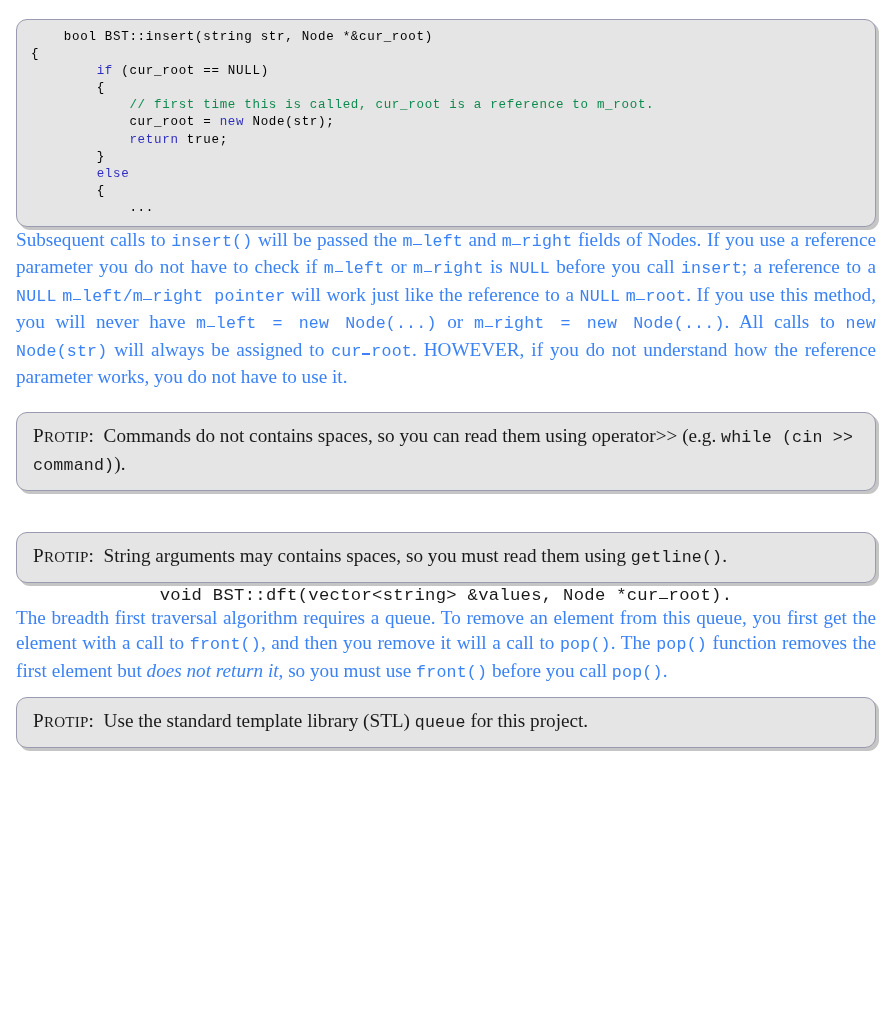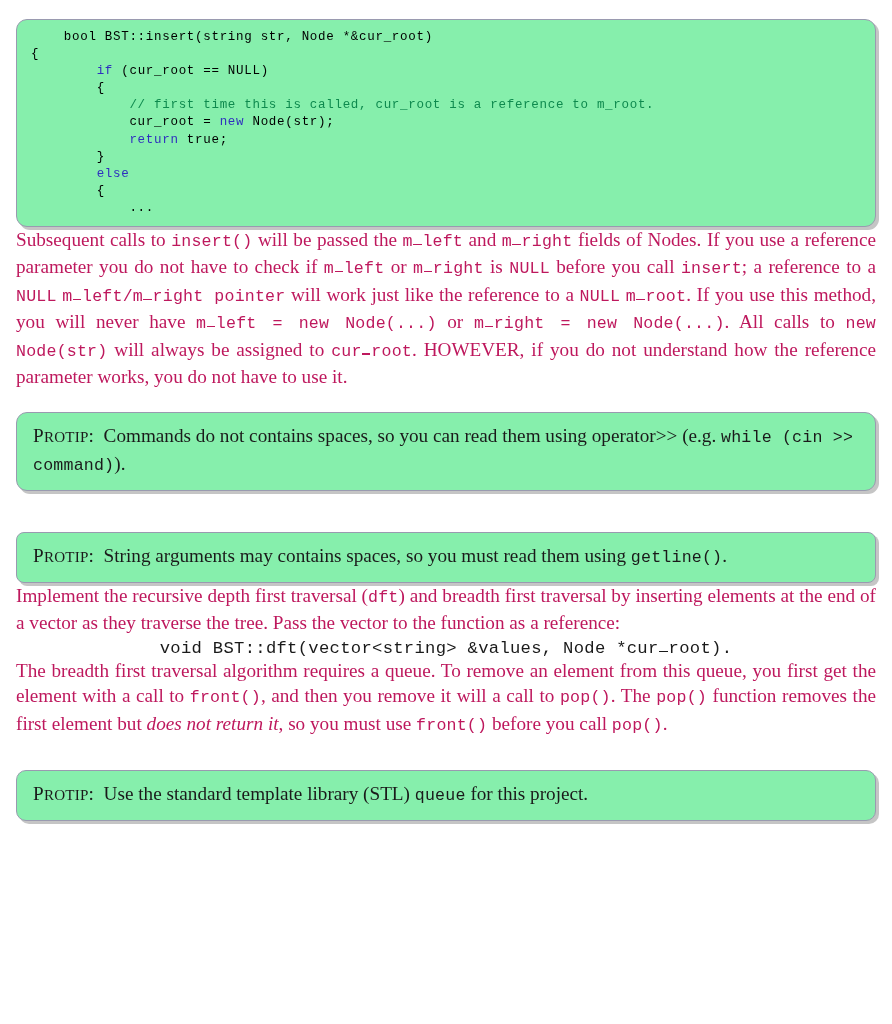--- a/index.html
+++ b/index.html
@@ -18,21 +18,21 @@
     width: 892px;
     height: 1024px;
     position: relative;
     box-sizing: border-box;
     padding: 0 16px;
   }
 
   
   .box {
     position: relative;
-    background: #86efac;
+    background: #e5e5e5;
     border: 1px solid #9a9ab0;
     border-radius: 11px;
     box-shadow: 3px 3px 0 0 rgba(150,150,150,0.55);
     box-sizing: border-box;
   }
 
   
   .codebox {
     margin-top: 19px;
     padding: 9px 14px 9px 14px;
@@ -48,21 +48,21 @@
   .kw  { color: #2f2fbf; font-weight: normal; }
   .cmt { color: #0e8a4e; text-align: center; }
 
   
   p.body {
     font-size: 19.2px;
     line-height: 25.4px;
     text-align: justify;
     text-justify: inter-word;
     margin: 0;
-    color: #be185d;
+    color: #3b82f6;
   }
   .para1 { margin-top: 36px; }
   .para2 { margin-top: 27px; }
   .para3 { margin-top: 27px; }
 
   code, .tt {
     font-family: "Liberation Mono", "DejaVu Sans Mono", monospace;
     font-size: 16.6px;
     letter-spacing: 0.2px;
   }
@@ -86,22 +86,22 @@
   i, .it { font-style: italic; }
 
   
   .protip {
     margin-top: 23px;
     padding: 10px 0 11px 16px;
     font-size: 19.2px;
     line-height: 25.8px;
     color: #1a1a1a;
   }
-  .protip.second { margin-top: 41px; border-radius: 8px; }
-  .protip.third  { margin-top: 32px; border-radius: 10px; }
+  .protip.second { margin-top: 41px; }
+  .protip.third  { margin-top: 12px; }
   .pt-label {
     font-variant: small-caps;
     letter-spacing: 0.2px;
   }
 
   
   .sc-big { font-size: 19.2px; }
   .sc-small { font-size: 15.1px; }
 
   
@@ -131,23 +131,20 @@
   <div class="box protip first">
     <span class="pt-label"><span class="sc-big">P</span><span class="sc-small">ROTIP</span>:</span>
     <span>&nbsp;Commands do not contains spaces, so you can read them using operator<span class="op-gg">&gt;&gt;</span> (e.g. </span><code class="tt">while (cin &gt;&gt; command)</code><span>).</span>
   </div>
 
   <div class="box protip second">
     <span class="pt-label"><span class="sc-big">P</span><span class="sc-small">ROTIP</span>:</span>
     <span>&nbsp;String arguments may contains spaces, so you must read them using </span><code class="tt">getline()</code><span>.</span>
   </div>
 
-  <p class="body para2">
-    <span>Implement the recursive depth first traversal (</span><code class="tt">dft</code><span>) and breadth first traversal by inserting elements at the end of a vector as they traverse the tree. Pass the vector to the function as a reference:</span>
-  </p>
 
   <div class="display-line">void BST::dft(vector&lt;string&gt; &amp;values, Node *cur<span class="us"></span>root).</div>
 
   <p class="body para3">
     <span>The breadth first traversal algorithm requires a queue. To remove an element from this queue, you first get the element with a call to </span><code class="tt">front()</code><span>, and then you remove it will a call to </span><code class="tt">pop()</code><span>. The </span><code class="tt">pop()</code><span> function removes the first element but </span><i>does not return it</i><span>, so you must use </span><code class="tt">front()</code><span> before you call </span><code class="tt">pop()</code><span>.</span>
   </p>
 
   <div class="box protip third">
     <span class="pt-label"><span class="sc-big">P</span><span class="sc-small">ROTIP</span>:</span>
     <span>&nbsp;Use the standard template library (STL) </span><code class="tt">queue</code><span> for this project.</span>

